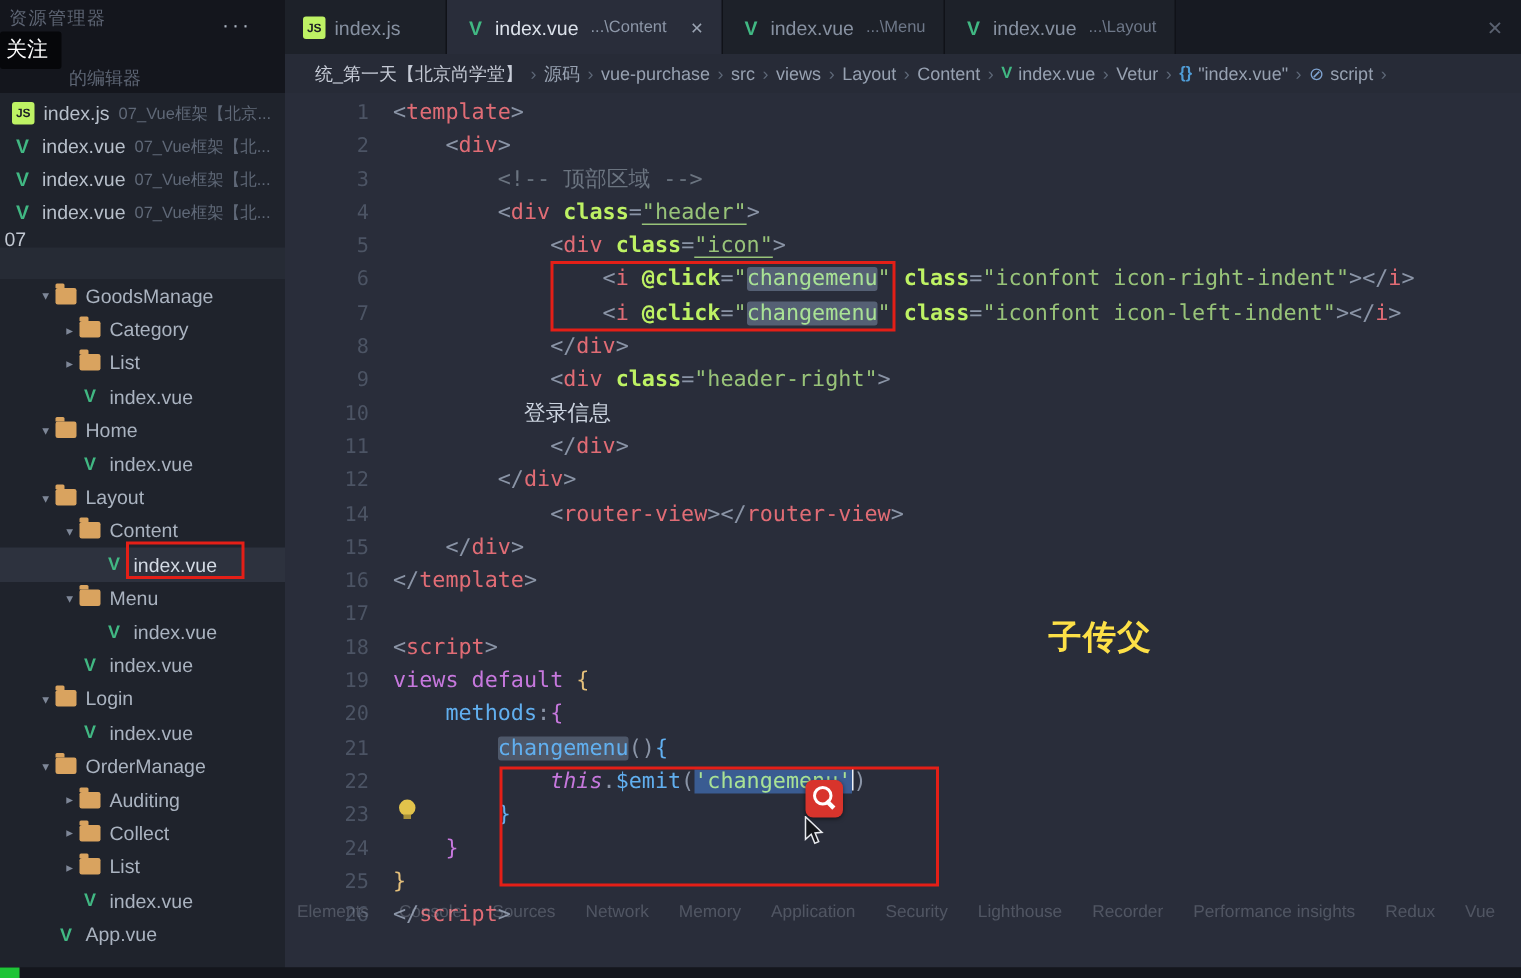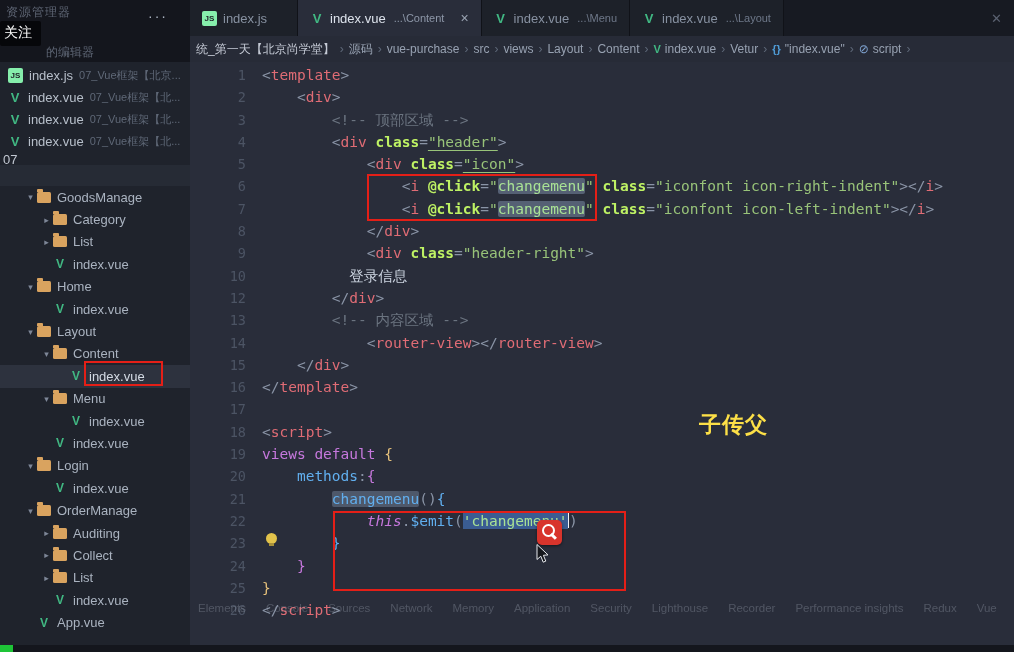--- a/index.html
+++ b/index.html
@@ -16,25 +16,25 @@
 
   
   .tabbar { position:absolute; left:190px; top:0; width:824px; height:36px; background:#171a22; display:flex; align-items:stretch; }
   .tab { display:flex; align-items:center; gap:6px; padding:0 12px; background:#1d2129; color:#8791a1; font-size:13px; border-right:1px solid #101218; min-width:108px; cursor:pointer; }
   .tab.active { background:#292d3a; color:#dce2eb; }
   .tab .detail { font-size:11px; color:#6e7889; margin-left:2px; }
   .tab.active .detail { color:#8d97a8; }
   .tab .close { margin-left:10px; color:#9aa3b2; font-size:14px; line-height:1; }
   .win-close { margin-left:auto; align-self:center; color:#5a6170; font-size:13px; padding:0 12px; cursor:pointer; }
 
-  .jicon { width:15px; height:15px; background:#86efac; color:#1d2026; font-weight:700; font-size:8px; display:flex; align-items:center; justify-content:center; border-radius:2px; flex:none; }
+  .jicon { width:15px; height:15px; background:#bef264; color:#1d2026; font-weight:700; font-size:8px; display:flex; align-items:center; justify-content:center; border-radius:2px; flex:none; }
   .vicon { color:#41b883; font-weight:700; font-size:13px; width:14px; text-align:center; flex:none; }
 
   
-  .crumbbar { position:absolute; left:190px; top:36px; width:824px; height:26px; background:#272b37; display:flex; align-items:center; padding-left:6px; overflow:hidden; white-space:nowrap; }
+  .crumbbar { position:absolute; left:190px; top:36px; width:824px; height:26px; background:#272b37; display:flex; align-items:center; padding-left:20px; overflow:hidden; white-space:nowrap; }
   .crumb { display:inline-flex; align-items:center; gap:4px; font-size:12px; color:#97a1b1; cursor:pointer; }
   .crumb.first { color:#c6cbd6; }
   .crumb .ci-vue { color:#41b883; font-weight:700; font-size:11px; }
   .crumb .ci-braces { color:#4f9cd6; font-weight:700; font-size:11px; }
   .crumb .ci-symbol { color:#7fa3d0; font-size:12px; }
   .sep { color:#5e6878; margin:0 5px; font-size:12px; }
 
   
   .sidebar { position:absolute; left:0; top:62px; width:190px; height:583px; background:#1f232c; overflow:hidden; }
   .oe { position:absolute; left:0; top:2px; right:0; }
@@ -316,22 +316,22 @@
         <div class="cl"><span class="gut">1</span><span><span class="tk-p">&lt;</span><span class="tk-t">template</span><span class="tk-p">&gt;</span></span></div>
         <div class="cl"><span class="gut">2</span><span>    <span class="tk-p">&lt;</span><span class="tk-t">div</span><span class="tk-p">&gt;</span></span></div>
         <div class="cl"><span class="gut">3</span><span>        <span class="tk-c">&lt;!-- 顶部区域 --&gt;</span></span></div>
         <div class="cl"><span class="gut">4</span><span>        <span class="tk-p">&lt;</span><span class="tk-t">div</span><span class="tk-w"> </span><span class="tk-a">class</span><span class="tk-p">=</span><span class="tk-su">"header"</span><span class="tk-p">&gt;</span></span></div>
         <div class="cl"><span class="gut">5</span><span>            <span class="tk-p">&lt;</span><span class="tk-t">div</span><span class="tk-w"> </span><span class="tk-a">class</span><span class="tk-p">=</span><span class="tk-su">"icon"</span><span class="tk-p">&gt;</span></span></div>
         <div class="cl"><span class="gut">6</span><span>                <span class="tk-p">&lt;</span><span class="tk-t">i</span><span class="tk-w"> </span><span class="tk-a">@click</span><span class="tk-p">=</span><span class="tk-s">"</span><span class="tk-sh">changemenu</span><span class="tk-s">"</span><span class="tk-w"> </span><span class="tk-a">class</span><span class="tk-p">=</span><span class="tk-s">"iconfont icon-right-indent"</span><span class="tk-p">&gt;&lt;/</span><span class="tk-t">i</span><span class="tk-p">&gt;</span></span></div>
         <div class="cl"><span class="gut">7</span><span>                <span class="tk-p">&lt;</span><span class="tk-t">i</span><span class="tk-w"> </span><span class="tk-a">@click</span><span class="tk-p">=</span><span class="tk-s">"</span><span class="tk-sh">changemenu</span><span class="tk-s">"</span><span class="tk-w"> </span><span class="tk-a">class</span><span class="tk-p">=</span><span class="tk-s">"iconfont icon-left-indent"</span><span class="tk-p">&gt;&lt;/</span><span class="tk-t">i</span><span class="tk-p">&gt;</span></span></div>
         <div class="cl"><span class="gut">8</span><span>            <span class="tk-p">&lt;/</span><span class="tk-t">div</span><span class="tk-p">&gt;</span></span></div>
         <div class="cl"><span class="gut">9</span><span>            <span class="tk-p">&lt;</span><span class="tk-t">div</span><span class="tk-w"> </span><span class="tk-a">class</span><span class="tk-p">=</span><span class="tk-s">"header-right"</span><span class="tk-p">&gt;</span></span></div>
         <div class="cl"><span class="gut">10</span><span>          <span class="tk-w">登录信息</span></span></div>
+        <div class="cl"><span class="gut">11</span><span>            <span class="tk-p">&lt;/</span><span class="tk-t">div</span><span class="tk-p">&gt;</span></span></div>
         <div class="cl"><span class="gut">12</span><span>        <span class="tk-p">&lt;/</span><span class="tk-t">div</span><span class="tk-p">&gt;</span></span></div>
-        <div class="cl"><span class="gut">13</span><span>        <span class="tk-c">&lt;!-- 内容区域 --&gt;</span></span></div>
         <div class="cl"><span class="gut">14</span><span>            <span class="tk-p">&lt;</span><span class="tk-t">router-view</span><span class="tk-p">&gt;&lt;/</span><span class="tk-t">router-view</span><span class="tk-p">&gt;</span></span></div>
         <div class="cl"><span class="gut">15</span><span>    <span class="tk-p">&lt;/</span><span class="tk-t">div</span><span class="tk-p">&gt;</span></span></div>
         <div class="cl"><span class="gut">16</span><span><span class="tk-p">&lt;/</span><span class="tk-t">template</span><span class="tk-p">&gt;</span></span></div>
         <div class="cl"><span class="gut">17</span><span></span></div>
         <div class="cl"><span class="gut">18</span><span><span class="tk-p">&lt;</span><span class="tk-t">script</span><span class="tk-p">&gt;</span></span></div>
         <div class="cl"><span class="gut">19</span><span><span class="tk-k">views</span><span class="tk-w"> </span><span class="tk-k">default</span><span class="tk-w"> </span><span class="tk-b1">{</span></span></div>
         <div class="cl"><span class="gut">20</span><span>    <span class="tk-f">methods</span><span class="tk-p">:</span><span class="tk-b2">{</span></span></div>
         <div class="cl"><span class="gut">21</span><span>        <span class="tk-fh">changemenu</span><span class="tk-p">()</span><span class="tk-b3">{</span></span></div>
         <div class="cl"><span class="gut">22</span><span>            <span class="tk-ki">this</span><span class="tk-p">.</span><span class="tk-f">$emit</span><span class="tk-p">(</span><span class="tk-ss">'changemenu'</span><span class="tk-caret"></span><span class="tk-p">)</span></span></div>
         <div class="cl"><span class="gut">23</span><span>        <span class="tk-b3">}</span></span></div>

